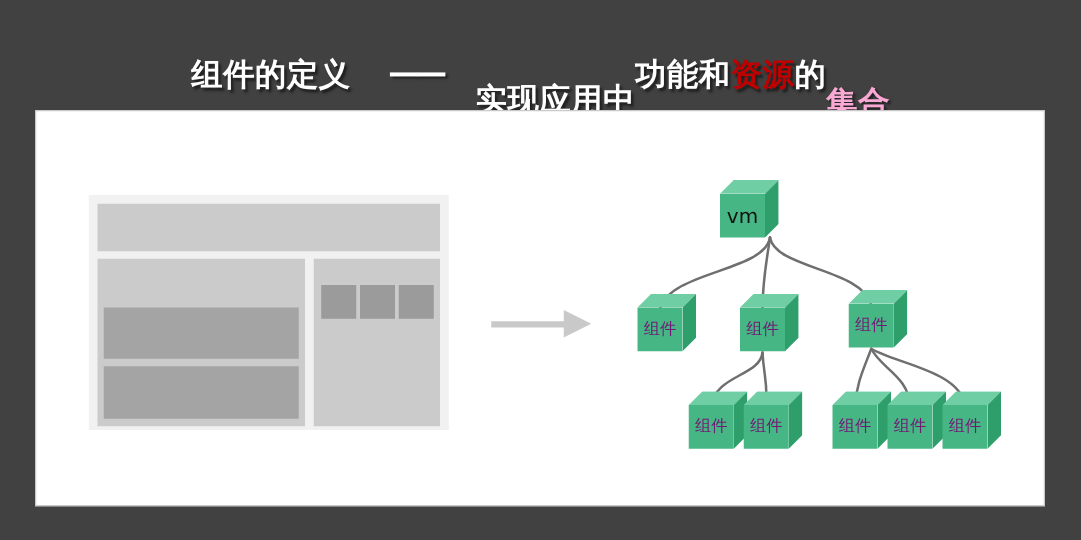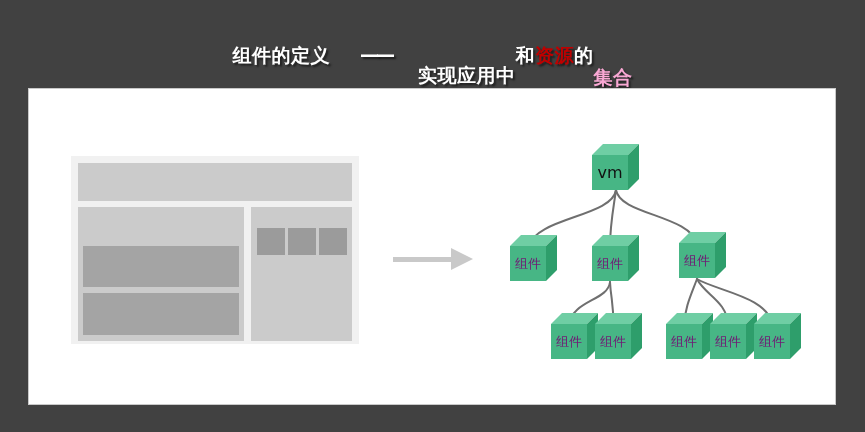--- a/index.html
+++ b/index.html
@@ -8,21 +8,21 @@
     font-family: "DejaVu Sans", "Liberation Sans", sans-serif;
     overflow: hidden;
   }
   body { background: #414141; position: relative; }
 
   
   .title {
     position: absolute;
     top: 21px; left: 0; right: 0;
     display: flex; justify-content: center; align-items: center;
-    font-size: 19px; font-weight: bold;
+    font-size: 25px; font-weight: bold;
     letter-spacing: 0.5px;
     text-shadow: 2px 2px 2px rgba(0,0,0,0.55);
     white-space: nowrap;
   }
   .seg-dash {
     margin: 0 26px 0 30px;
     letter-spacing: -3px;
     transform: translateY(-2px);
   }
 
@@ -101,20 +101,21 @@
   .cube-label { font-size: 13px; color: #701a75; line-height: 1; }
   .cube-label-root { font-size: 16px; color: #111111; line-height: 1; }
 </style>
 </head>
 <body>
 
 <div class="title">
   <span style="color: rgb(255, 255, 255);">组件的定义</span>
   <span class="seg-dash" style="color: rgb(255, 255, 255);">——</span>
   <span style="color: rgb(255, 255, 255); margin-top: 40px;">实现应用中</span>
+  <span style="color: rgb(255, 255, 255);">功能</span>
   <span style="color: rgb(255, 255, 255);">和</span>
   <span style="color: rgb(191, 0, 0); text-align: right;">资源</span>
   <span style="color: rgb(255, 255, 255);">的</span>
   <span style="color: #f9a8d4; margin-top: 44px;">集合</span>
 </div>
 
 <div class="card">
 
   <div class="mock">
     <div class="mock-header"></div>
@@ -138,21 +139,21 @@
       <path d="M587,101 C584,122 581,136 581,158"></path>
       <path d="M587,101 C591,126 661,126 668,155"></path>
       <path d="M581,193 C579,212 543,211 540,236"></path>
       <path d="M581,193 C582,212 585,214 584,236"></path>
       <path d="M668,190 C662,206 656,218 655,236"></path>
       <path d="M668,190 C676,206 698,212 699,236"></path>
       <path d="M668,190 C688,202 740,208 743,236"></path>
     </g>
   </svg>
 
-  <div class="cube" style="left:563px; top:55px;text-align:center;">
+  <div class="cube" style="left:547px; top:55px;text-align:center;">
     <div class="cube-top"></div>
     <div class="cube-right"></div>
     <div class="cube-front">
       <span class="cube-label-root">vm</span>
     </div>
   </div>
 
   <div class="cube" style="left:481px; top:146px;">
     <div class="cube-top"></div>
     <div class="cube-right"></div>

